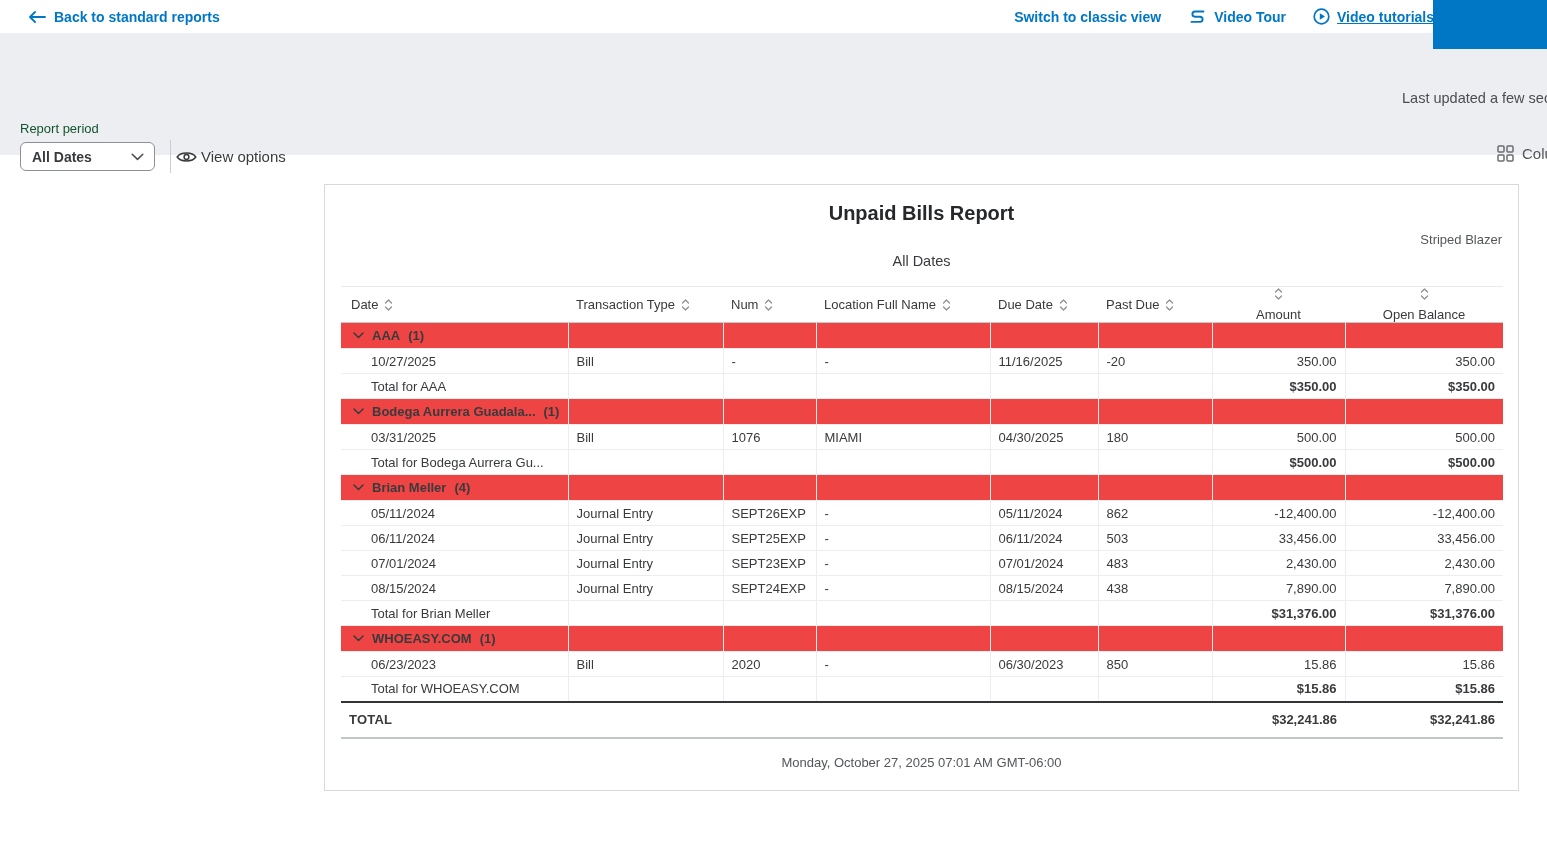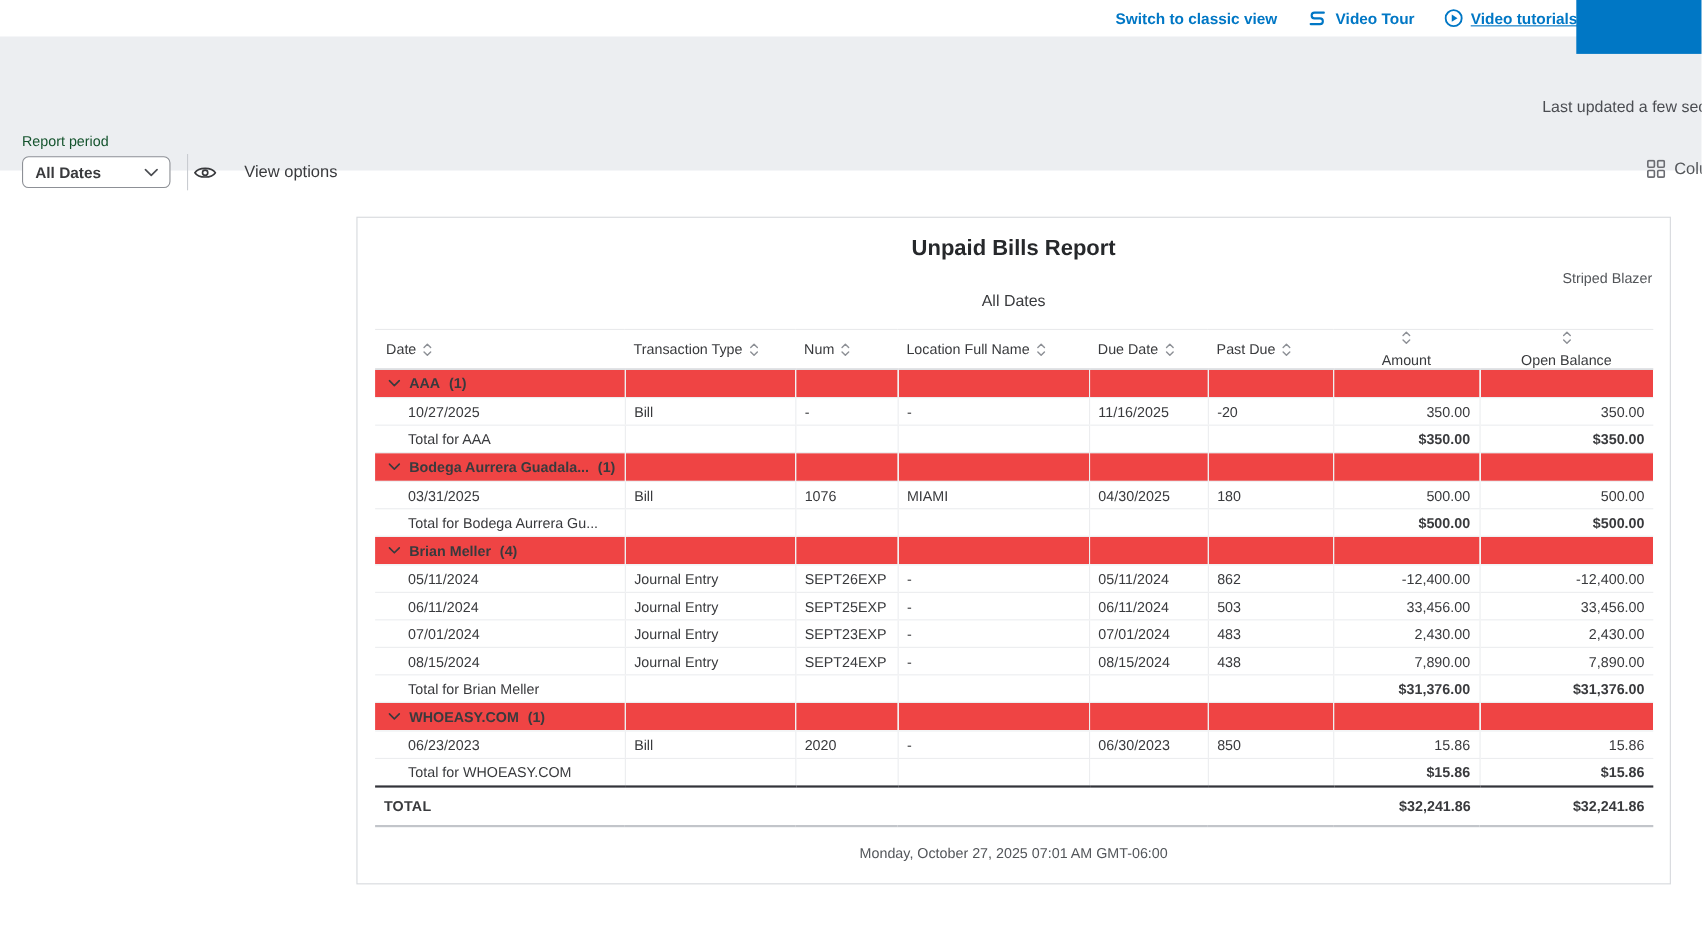--- a/index.html
+++ b/index.html
@@ -20,27 +20,27 @@
   .bluebox { position:absolute; left:1433px; top:0; width:114px; height:49px; background:#0077C5; z-index:9; }
 
   
   .toolbar { position:absolute; left:0; top:33px; width:1547px; height:122px; background:#ECEEF1; z-index:1; }
   .last-updated { position:absolute; left:1402px; top:57px; font-size:14.5px; color:#4B4D52; white-space:nowrap; }
   .rp-label { position:absolute; left:20px; top:88px; font-size:13px; color:#14532d; }
   .dropdown { position:absolute; left:20px; top:109px; width:135px; height:29px; background:#fff;
     border:1px solid #8D9096; border-radius:6px; display:flex; align-items:center; justify-content:space-between;
     padding:0 10px 0 11px; font-size:14px; font-weight:700; color:#393A3D; cursor:pointer; }
   .vdiv { position:absolute; left:170px; top:107px; width:1px; height:33px; background:#C9CCD1; }
-  .view-options { position:absolute; left:176px; top:111px; height:25px; display:flex; align-items:center; gap:25px;
+  .view-options { position:absolute; left:176px; top:111px; height:25px; display:flex; align-items:center; gap:4px;
     font-size:15px; color:#393A3D; cursor:pointer; }
   .columns-btn { position:absolute; left:1497px; top:112px; display:flex; align-items:center; gap:8px;
     font-size:15px; color:#53565A; white-space:nowrap; cursor:pointer; }
 
   
-  .card { position:absolute; left:324px; top:197px; width:1195px; background:#fff;
+  .card { position:absolute; left:324px; top:184px; width:1195px; background:#fff;
     border:1px solid #D6D9DD; padding:15px 16px 20px; z-index:1; }
   .r-title  { text-align:center; font-size:20px; font-weight:700; color:#26282B; line-height:26px; }
   .r-sub    { text-align:right; font-size:13px; color:#53565A; margin-top:6px; }
   .r-period { text-align:center; font-size:14.5px; color:#393A3D; margin-top:6px; }
 
   table.report { width:100%; border-collapse:collapse; table-layout:fixed; margin-top:17px; font-size:13px; color:#393A3D; }
   col.c-date{width:227px} col.c-type{width:155px} col.c-num{width:93px} col.c-loc{width:174px}
   col.c-due{width:108px} col.c-past{width:114px} col.c-amt{width:133px} col.c-open{width:158px}
 
   thead th { font-weight:400; color:#393A3D; padding:0 8px; height:33px;
@@ -64,20 +64,26 @@
 
   .r-footer { text-align:center; font-size:13px; color:#53565A; margin-top:16px; }
 
   .chev { display:inline-flex; cursor:pointer; }
   svg { display:block; }
 </style>
 </head>
 <body>
 
 <div class="topbar">
+  <div class="back-link">
+    <svg width="18" height="12" viewBox="0 0 18 12">
+      <path d="M17 6 H2 M7 1 L2 6 L7 11" stroke="#0077C5" stroke-width="1.8" fill="none" stroke-linecap="round" stroke-linejoin="round"></path>
+    </svg>
+    <span>Back to standard reports</span>
+  </div>
   <div class="topright">
     <div class="toplink">
       <span>Switch to classic view</span>
     </div>
     <div class="toplink">
       <svg width="19" height="17" viewBox="0 0 19 17">
         <path d="M15.5 3.5 H7 a2.6 2.6 0 0 0 0 5.2 h5 a2.6 2.6 0 0 1 0 5.2 H3.5" stroke="#0077C5" stroke-width="1.9" fill="none" stroke-linecap="round"></path>
       </svg>
       <span>Video Tour</span>
     </div>

